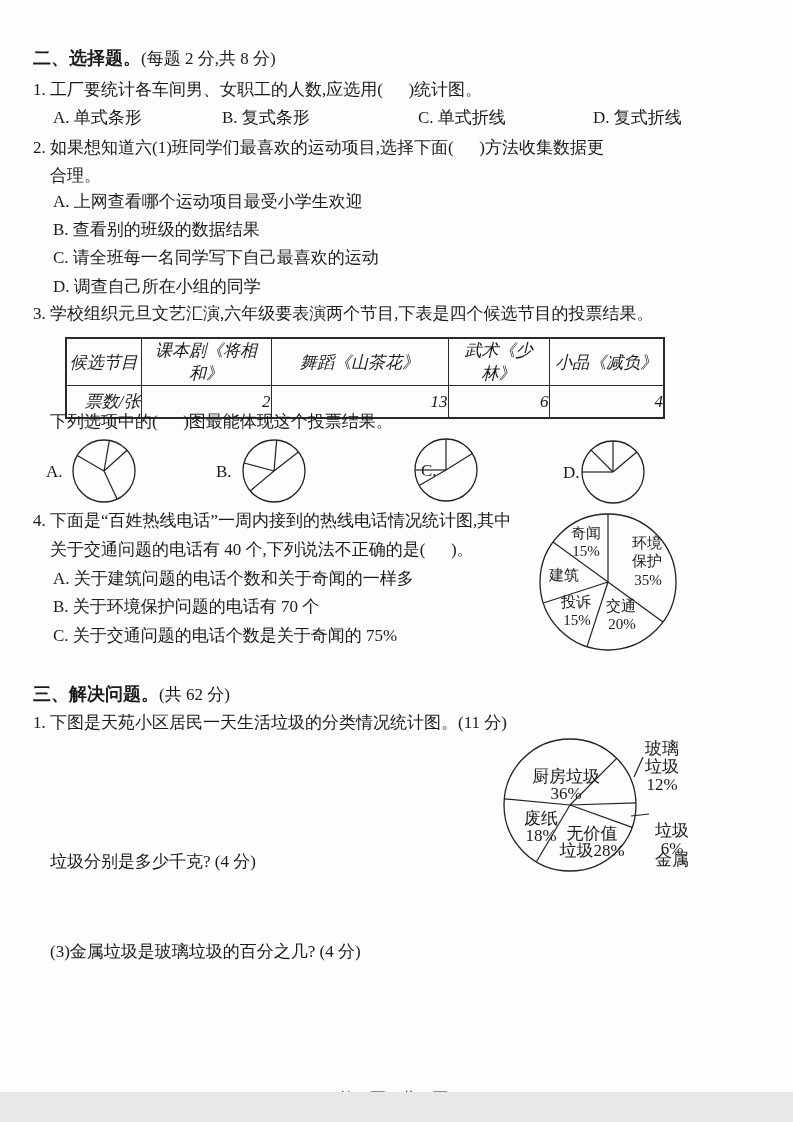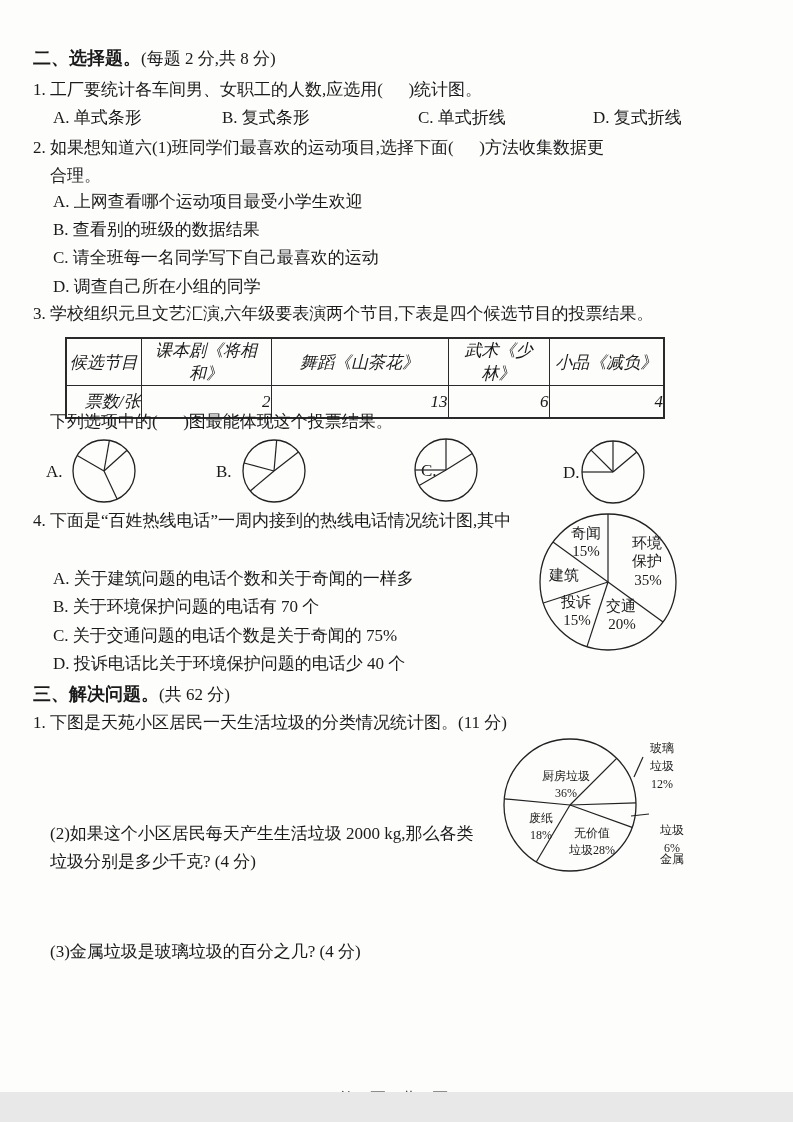--- a/index.html
+++ b/index.html
@@ -8,21 +8,21 @@
   .line{position:absolute;white-space:pre;font-size:17px;line-height:22px;}
   .sec-title{font-family:"Liberation Sans",sans-serif;font-weight:700;font-size:18px;}
   .sec-suffix{font-family:"Liberation Serif",serif;font-weight:400;font-size:17px;}
   table.vote{position:absolute;left:65px;top:337px;width:598px;border-collapse:collapse;
         border:2px solid #2a2a2a;table-layout:fixed;font-style:italic;}
   table.vote td{border:1px solid #2a2a2a;text-align:center;font-size:17px;padding:0;}
   table.vote tr.hd td{height:33px;}
   table.vote tr.dt td{height:31px;text-align:right;}
   svg.pie{position:absolute;overflow:visible;}
   .plabel{position:absolute;transform:translate(-50%,-50%);font-size:15px;white-space:nowrap;line-height:1;}
-  .plabel.g{font-size:12px;}
+  .plabel.g{font-size:17px;}
   .footer{position:absolute;left:0;top:1089px;width:793px;text-align:center;
         font-size:15px;letter-spacing:6px;font-family:"Liberation Sans",sans-serif;color:#222;}
 </style>
 </head>
 <body>
 
 <div class="page">
 
   <div class="line" style="left:33px;top:47px;"><span class="sec-title">二、选择题。</span><span class="sec-suffix">(每题 2 分,共 8 分)</span></div>
 
@@ -96,24 +96,24 @@
   <div class="line" style="left:563px;top:462px;">D.</div>
   <svg class="pie" style="left:582px;top:441px;" width="66" height="66">
       <circle cx="31" cy="31" r="31" fill="none" stroke="#222" stroke-width="1.3"></circle>
       <line x1="31" y1="31" x2="31.00" y2="0.00" stroke="#222" stroke-width="1.2"></line>
       <line x1="31" y1="31" x2="54.75" y2="11.07" stroke="#222" stroke-width="1.2"></line>
       <line x1="31" y1="31" x2="0.00" y2="31.00" stroke="#222" stroke-width="1.2"></line>
       <line x1="31" y1="31" x2="9.08" y2="9.08" stroke="#222" stroke-width="1.2"></line>
     </svg>
 
   <div class="line" style="left:33px;top:510px;">4. 下面是“百姓热线电话”一周内接到的热线电话情况统计图,其中</div>
+  <div class="line" style="left:50px;top:539px;">关于交通问题的电话有 40 个,下列说法不正确的是(      )。</div>
   <div class="line" style="left:53px;top:568px;">A. 关于建筑问题的电话个数和关于奇闻的一样多</div>
   <div class="line" style="left:53px;top:596px;">B. 关于环境保护问题的电话有 70 个</div>
   <div class="line" style="left:53px;top:625px;">C. 关于交通问题的电话个数是关于奇闻的 75%</div>
-  <div class="line" style="left:53px;top:653px;">D. 投诉电话比关于环境保护问题的电话少 40 个</div>
 
   <svg class="pie" style="left:528px;top:502px;" width="164" height="164">
       <circle cx="80" cy="80" r="68" fill="none" stroke="#222" stroke-width="1.3"></circle>
       <line x1="80" y1="80" x2="80.00" y2="12.00" stroke="#222" stroke-width="1.2"></line>
       <line x1="80" y1="80" x2="135.01" y2="119.97" stroke="#222" stroke-width="1.2"></line>
       <line x1="80" y1="80" x2="58.99" y2="144.67" stroke="#222" stroke-width="1.2"></line>
       <line x1="80" y1="80" x2="15.33" y2="101.01" stroke="#222" stroke-width="1.2"></line>
       <line x1="80" y1="80" x2="24.99" y2="40.03" stroke="#222" stroke-width="1.2"></line>
     </svg>
   <span class="plabel" style="left:586px;top:533px;">奇闻</span>
@@ -123,21 +123,20 @@
   <span class="plabel" style="left:648px;top:580px;">35%</span>
   <span class="plabel" style="left:564px;top:575px;">建筑</span>
   <span class="plabel" style="left:576px;top:602px;">投诉</span>
   <span class="plabel" style="left:577px;top:620px;">15%</span>
   <span class="plabel" style="left:621px;top:606px;">交通</span>
   <span class="plabel" style="left:622px;top:624px;">20%</span>
 
   <div class="line" style="left:33px;top:683px;"><span class="sec-title">三、解决问题。</span><span class="sec-suffix">(共 62 分)</span></div>
 
   <div class="line" style="left:33px;top:712px;">1. 下图是天苑小区居民一天生活垃圾的分类情况统计图。(11 分)</div>
-  <div class="line" style="left:50px;top:823px;">(2)如果这个小区居民每天产生生活垃圾 2000 kg,那么各类</div>
   <div class="line" style="left:50px;top:851px;">垃圾分别是多少千克? (4 分)</div>
   <div class="line" style="left:50px;top:941px;">(3)金属垃圾是玻璃垃圾的百分之几? (4 分)</div>
 
   <svg class="pie" style="left:500px;top:735px;" width="200" height="145">
     <line x1="134" y1="42" x2="143" y2="22" stroke="#222" stroke-width="1.2"></line>
     <line x1="131" y1="81" x2="149" y2="79" stroke="#222" stroke-width="1.2"></line>
   <circle cx="70" cy="70" r="66" fill="none" stroke="#222" stroke-width="1.3"></circle>
       <line x1="70" y1="70" x2="116.67" y2="23.33" stroke="#222" stroke-width="1.2"></line>
       <line x1="70" y1="70" x2="135.97" y2="67.93" stroke="#222" stroke-width="1.2"></line>
       <line x1="70" y1="70" x2="132.10" y2="92.36" stroke="#222" stroke-width="1.2"></line>

